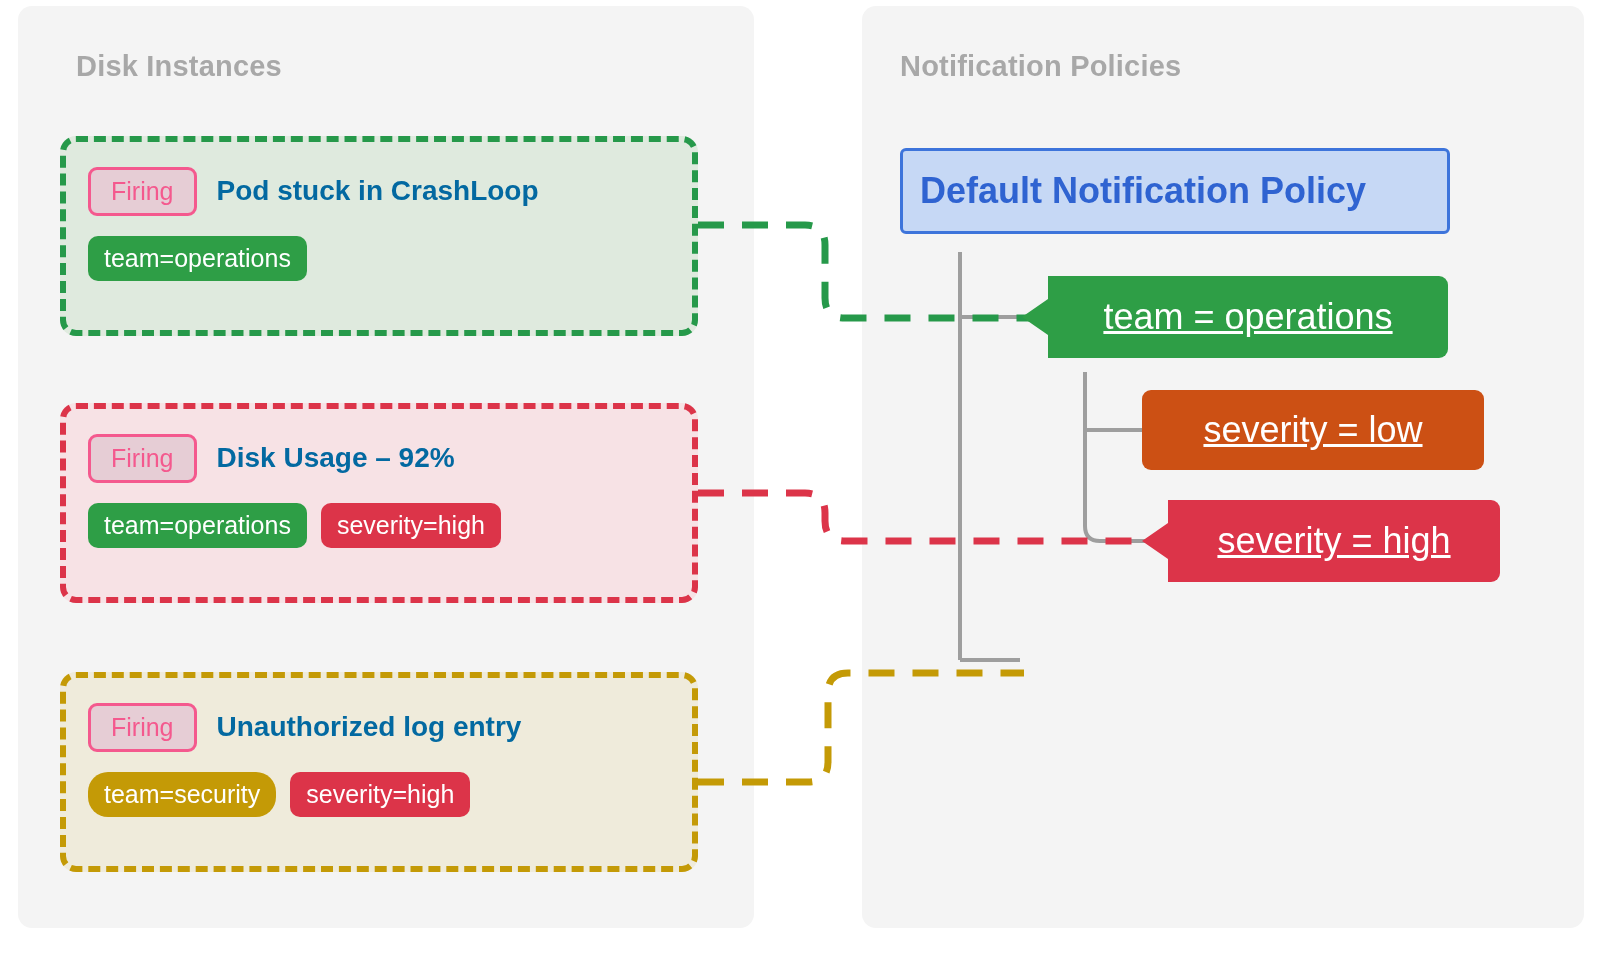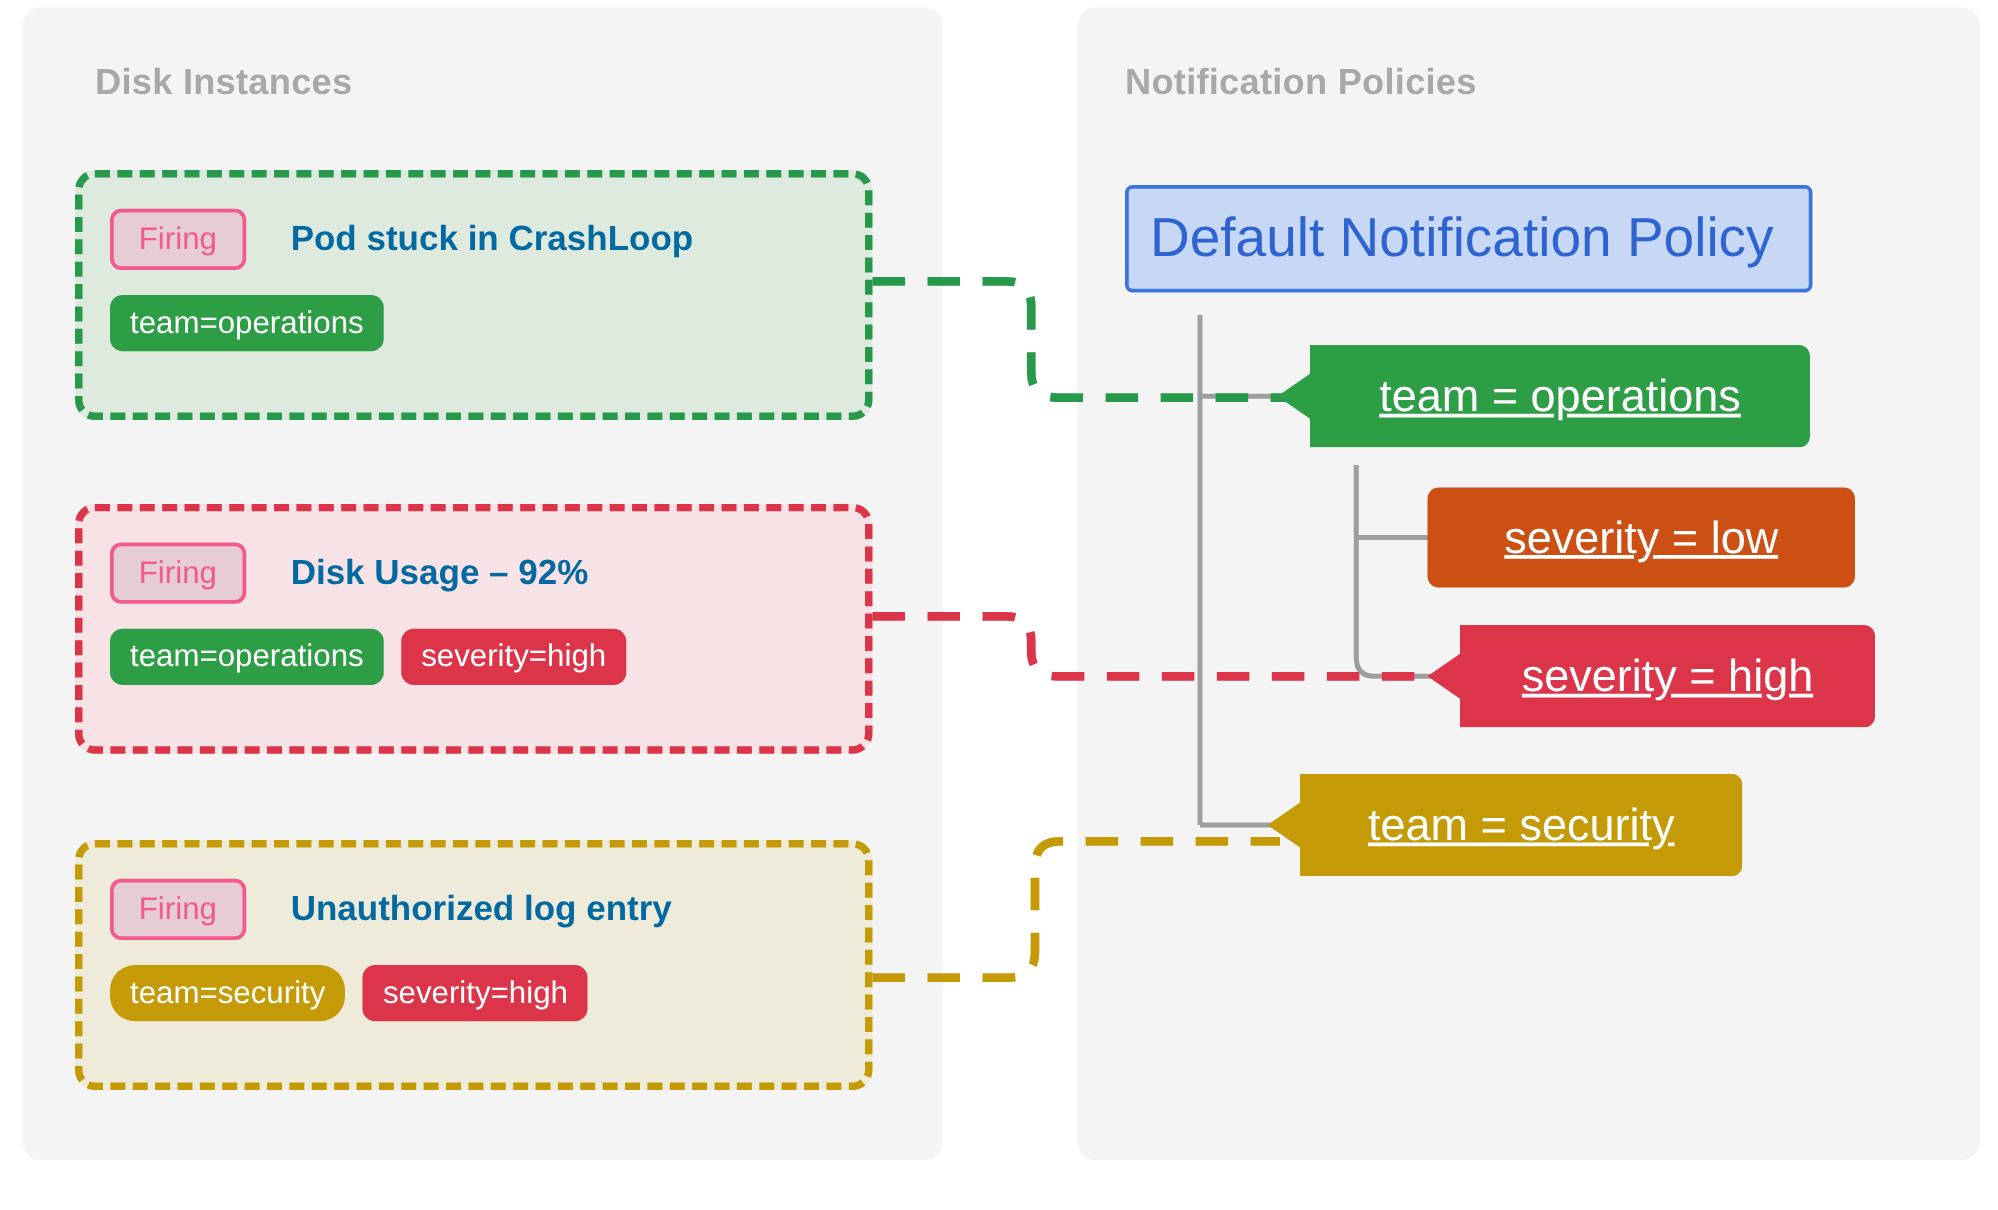--- a/index.html
+++ b/index.html
@@ -50,21 +50,21 @@
   .alert-card.red    { background: #f7e2e5; border-color: #dc3449; }
   .alert-card.gold   { background: #efebdb; border-color: #c49a06; }
 
   #card-1 { left: 60px; top: 136px; width: 638px; height: 200px; }
   #card-2 { left: 60px; top: 403px; width: 638px; height: 200px; }
   #card-3 { left: 60px; top: 672px; width: 638px; height: 200px; }
 
   .alert-head {
     display: flex;
     align-items: center;
-    gap: 36px;
+    gap: 20px;
     height: 62px;
   }
 
   .firing-badge {
     background: #e6cdd5;
     border: 3px solid #f4598e;
     border-radius: 9px;
     color: #f4598e;
     font-size: 25px;
     font-weight: normal;
@@ -107,22 +107,22 @@
     width: 550px;
     height: 86px;
     background: #c6d8f5;
     border: 3px solid #3d74db;
     border-radius: 6px;
     display: flex;
     align-items: center;
     padding-left: 17px;
   }
   #default-policy-label {
-    font-size: 44px;
-    font-weight: normal;
+    font-size: 36px;
+    font-weight: bold;
     color: #2f63d1;
     white-space: nowrap;
   }
 
   
   .policy-tag {
     position: absolute;
     display: flex;
     align-items: center;
     justify-content: center;
@@ -249,17 +249,14 @@
   </div>
 
   <div class="policy-tag tag-red notched" id="tag-severity-high">
     <span>severity = high</span>
   </div>
 
   <div class="policy-tag tag-orange" id="tag-severity-low">
     <span>severity = low</span>
   </div>
 
-  <div class="policy-tag tag-gold notched" id="tag-team-security">
-    <span>team = security</span>
-  </div>
 
 </div>
 
 </body></html>

